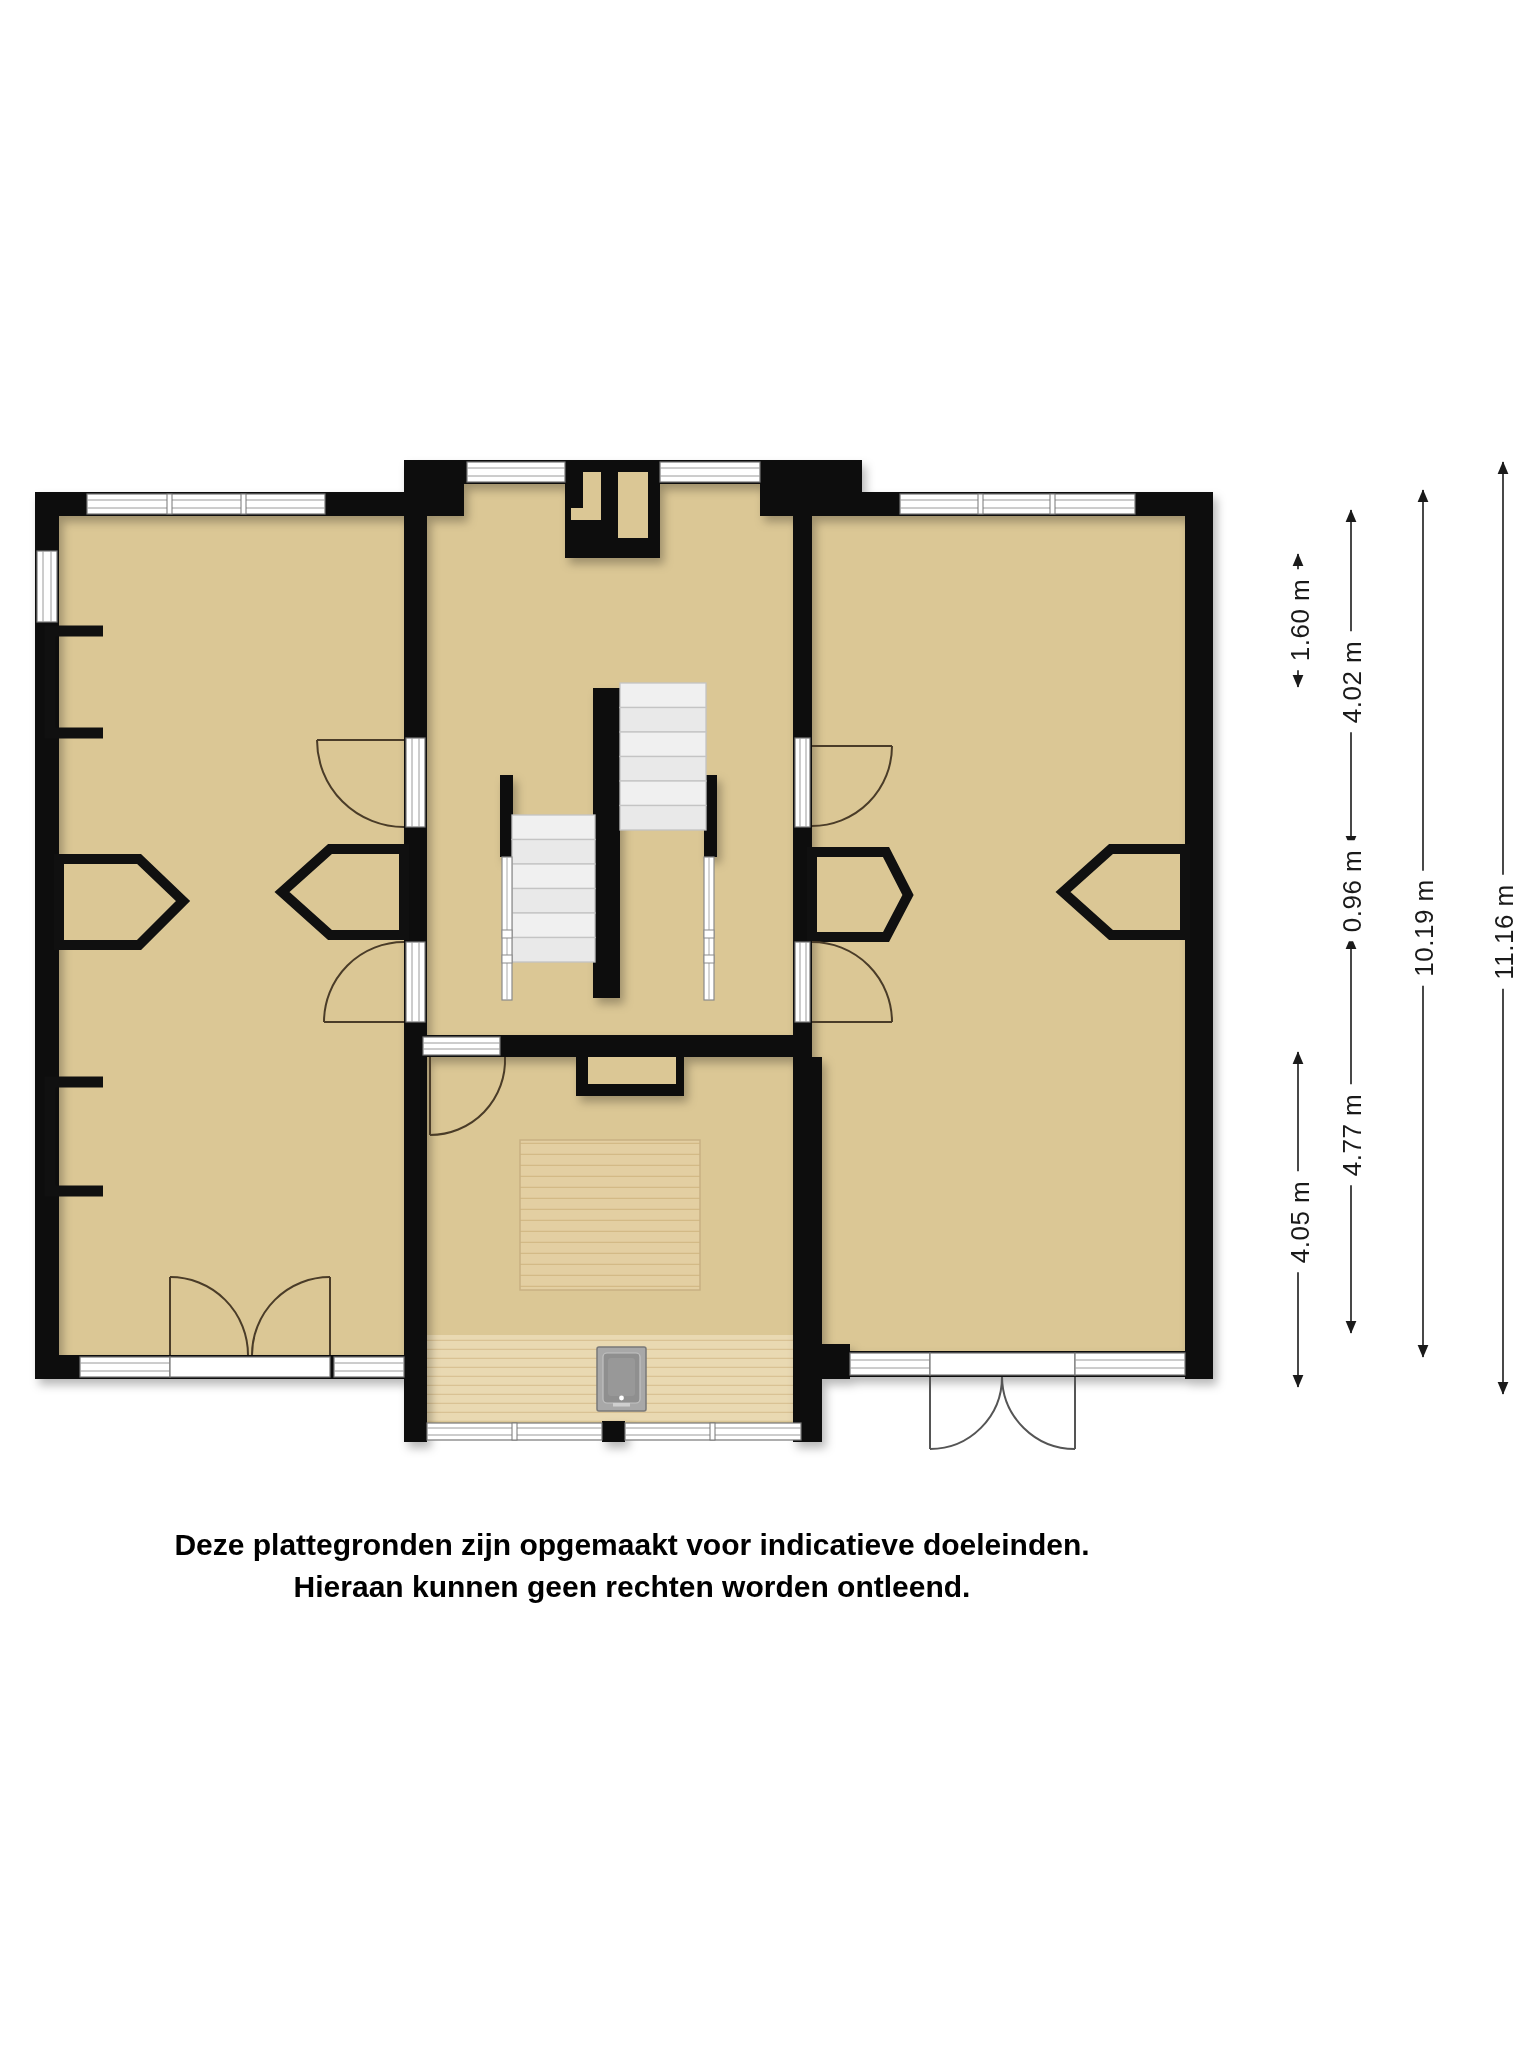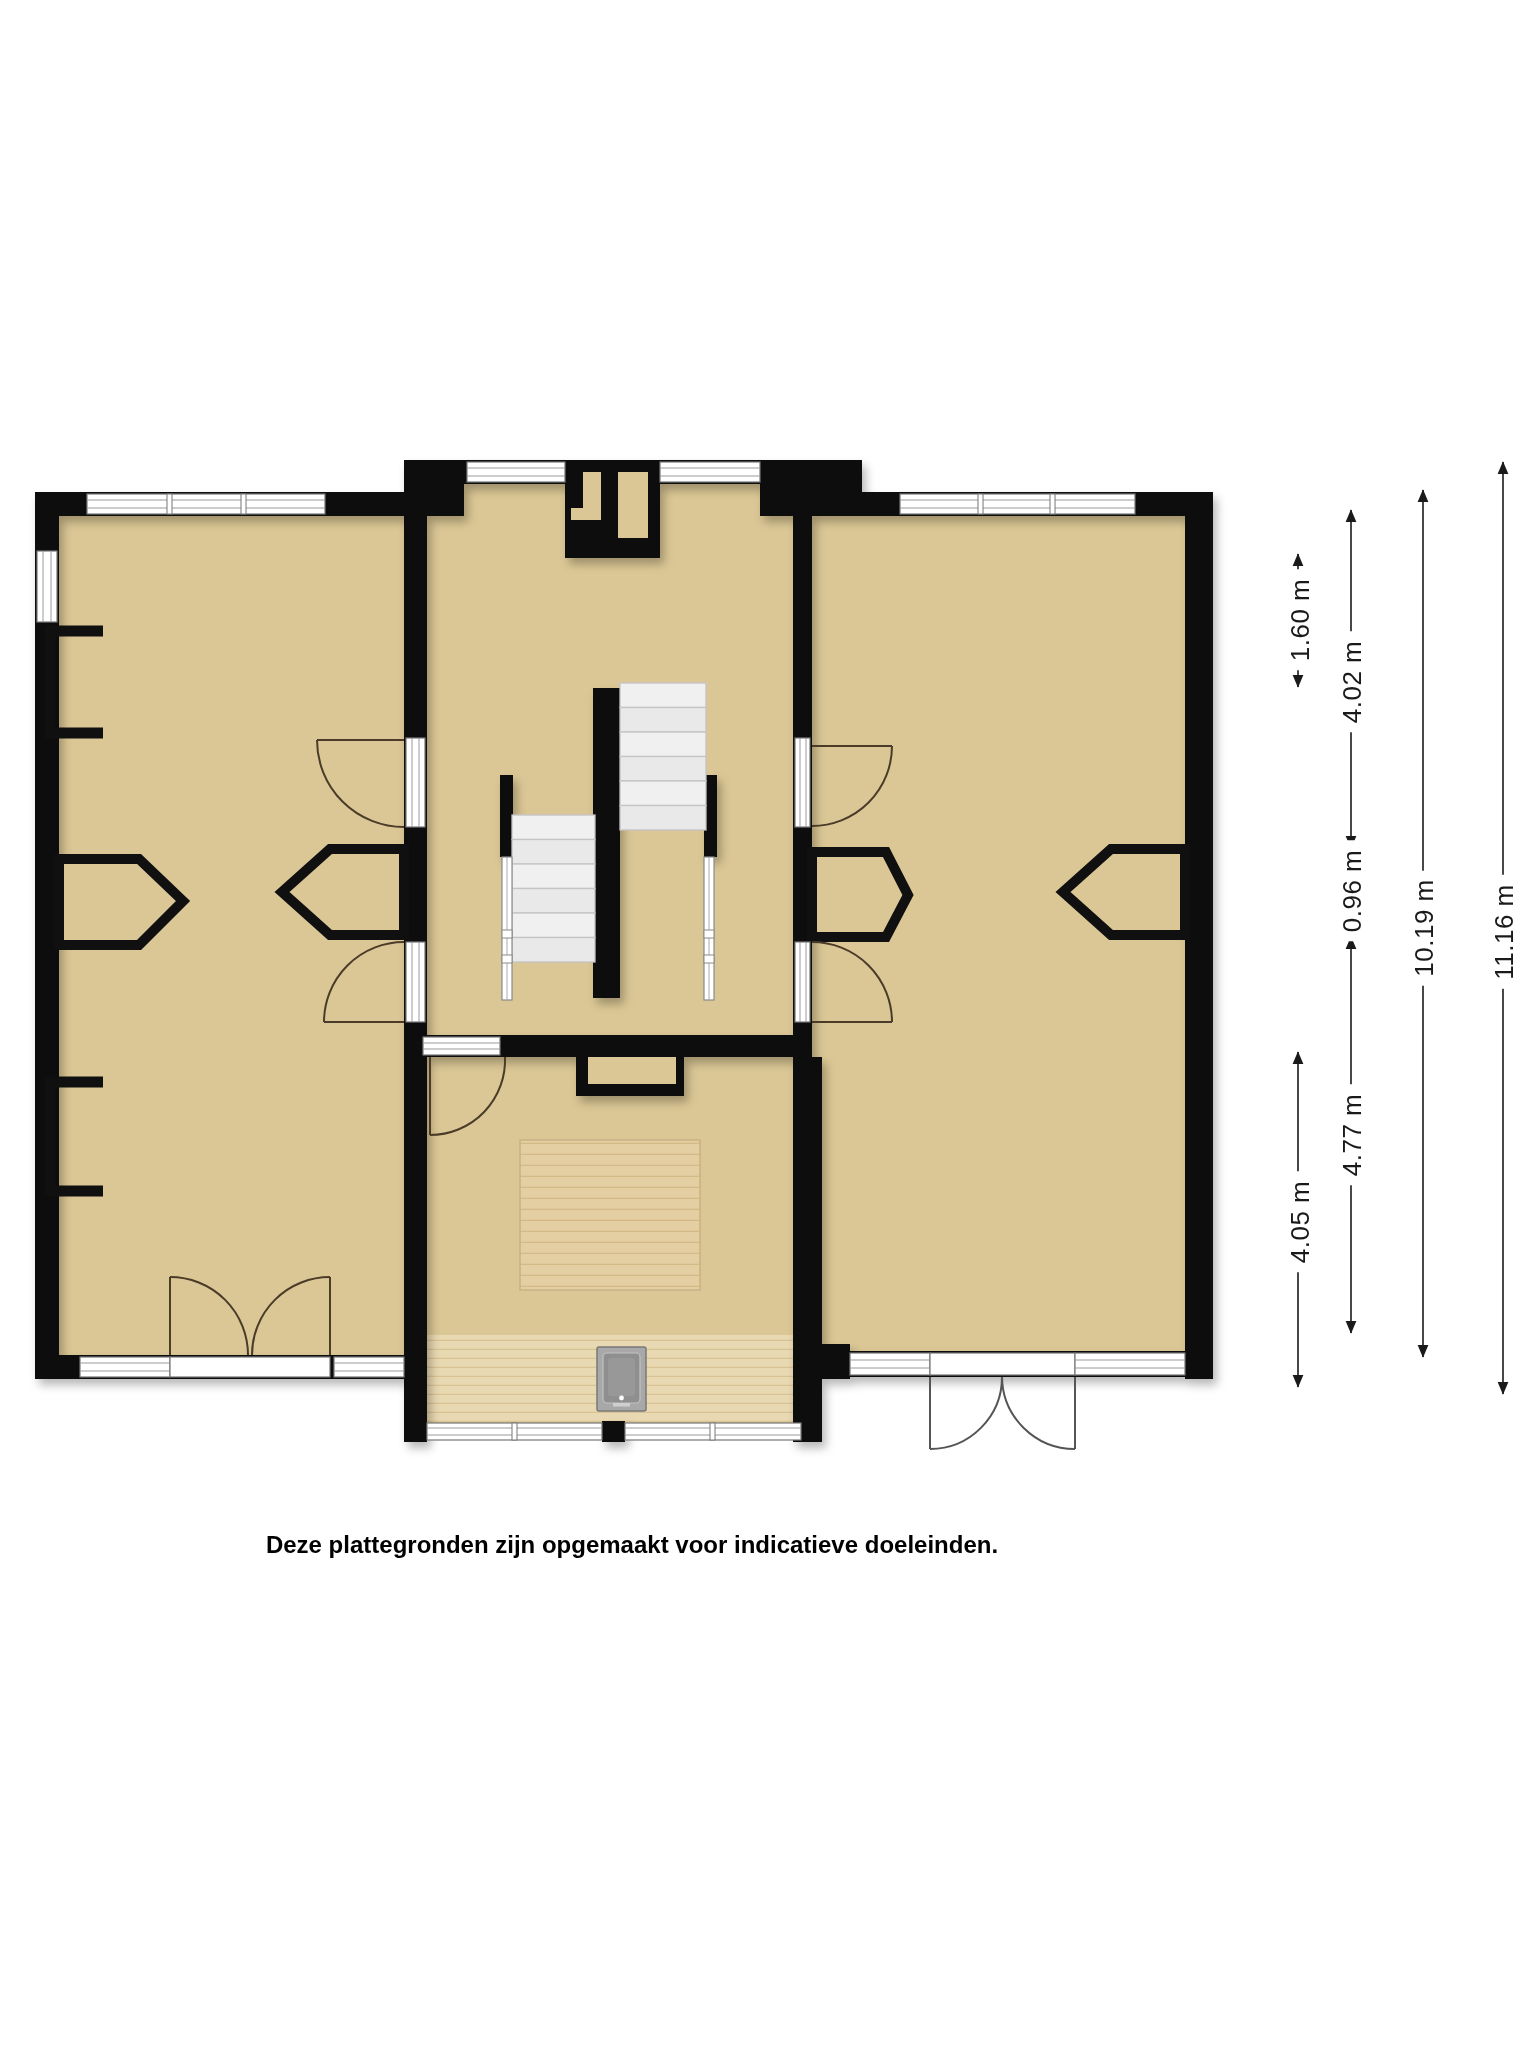--- a/index.html
+++ b/index.html
@@ -4,21 +4,21 @@
 <style>
   html,body{margin:0;padding:0;background:#fff;}
   body{width:1536px;height:2048px;position:relative;overflow:hidden;
        font-family:"Liberation Sans", sans-serif;}
   .stage{position:absolute;inset:0;background:#fff;}
   svg.plan{position:absolute;left:0;top:0;width:1536px;height:2048px;}
   .dim-label{position:absolute;transform:translate(-50%,-50%) rotate(-90deg);
      background:#fff;color:#1a1a1a;font-size:26px;letter-spacing:0.5px;
      padding:1px 9px;white-space:nowrap;z-index:5;}
   .disclaimer{position:absolute;left:0;top:1524px;width:1264px;text-align:center;
-     color:#000;font-weight:bold;font-size:24px;line-height:42px;z-index:4;}
+     color:#000;font-weight:bold;font-size:30px;line-height:42px;z-index:4;}
   .disclaimer div{white-space:nowrap;}
 </style>
 </head>
 <body>
 
 <div class="stage">
 
 <svg class="plan" viewBox="0 0 1536 2048">
   <defs>
     <pattern id="wood" width="420" height="9" patternUnits="userSpaceOnUse">
@@ -283,15 +283,16 @@
 <div class="dim-label" style="left:1300px;top:620px;">1.60 m</div>
 <div class="dim-label" style="left:1300px;top:1222px;">4.05 m</div>
 <div class="dim-label" style="left:1352px;top:682px;">4.02 m</div>
 <div class="dim-label" style="left:1352px;top:891px;">0.96 m</div>
 <div class="dim-label" style="left:1352px;top:1135px;">4.77 m</div>
 <div class="dim-label" style="left:1424px;top:928px;">10.19 m</div>
 <div class="dim-label" style="left:1504px;top:932px;">11.16 m</div>
 
 <div class="disclaimer">
   <div>Deze plattegronden zijn opgemaakt voor indicatieve doeleinden.</div>
+  <div>Hieraan kunnen geen rechten worden ontleend.</div>
 </div>
 
 </div>
 
 </body></html>

